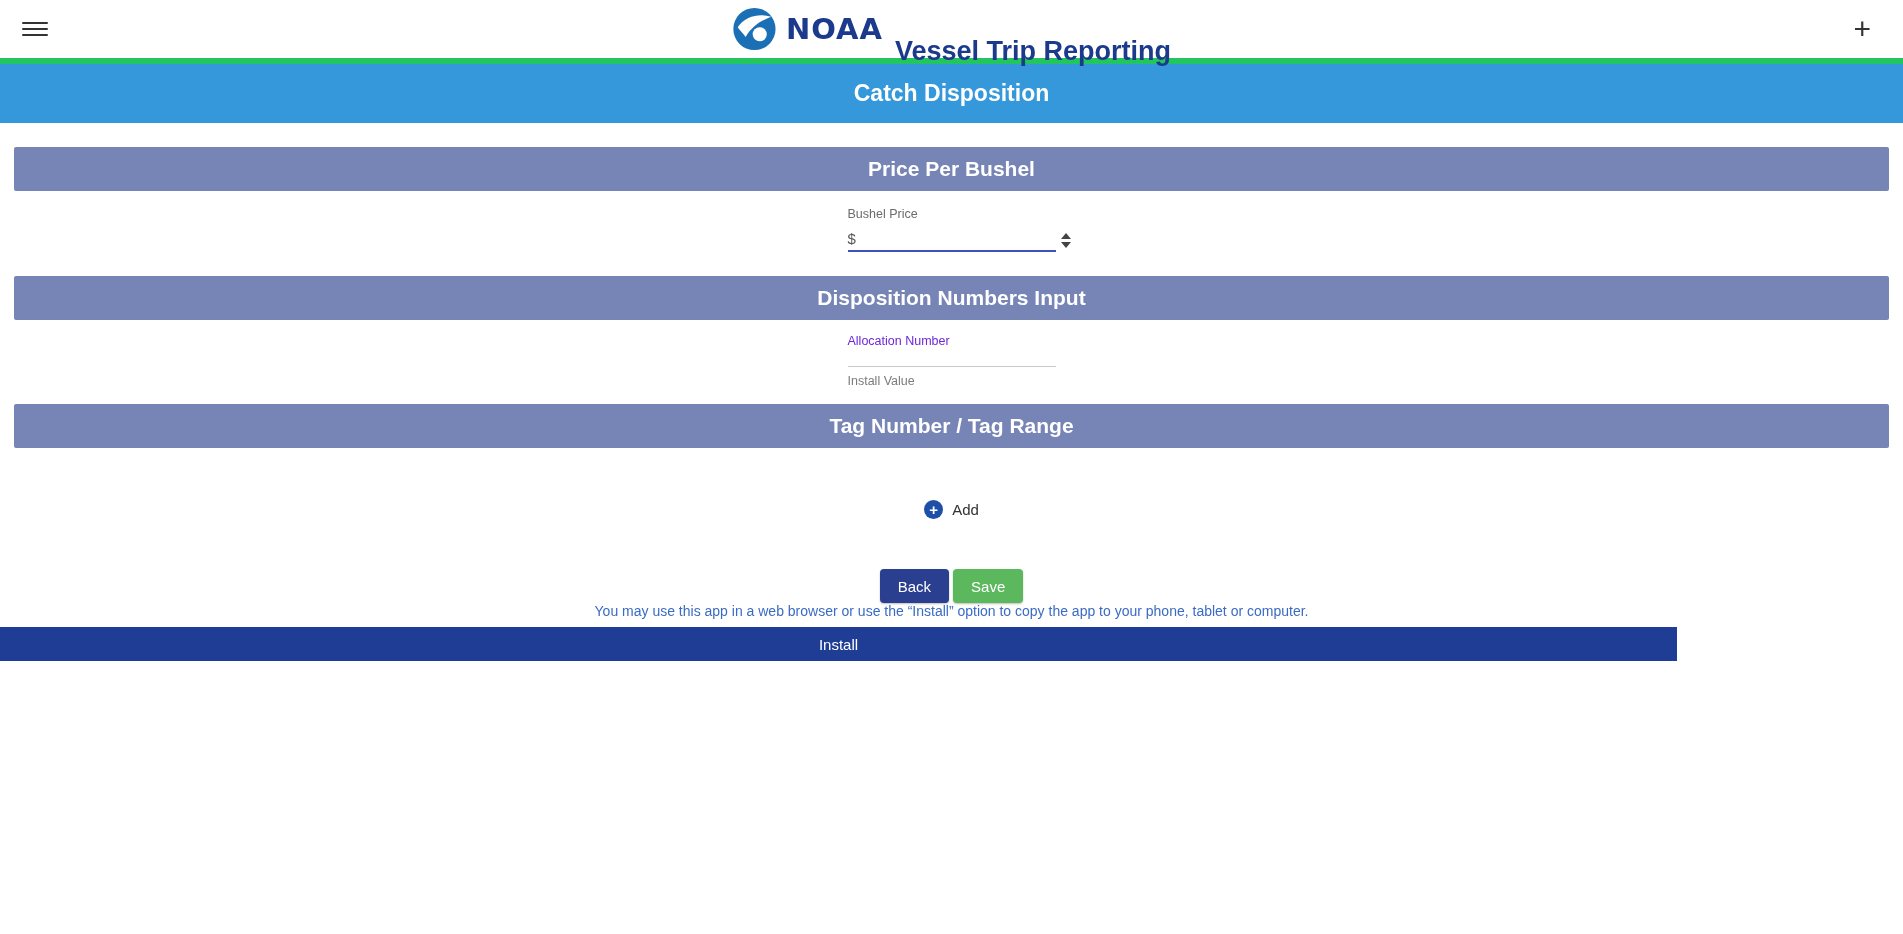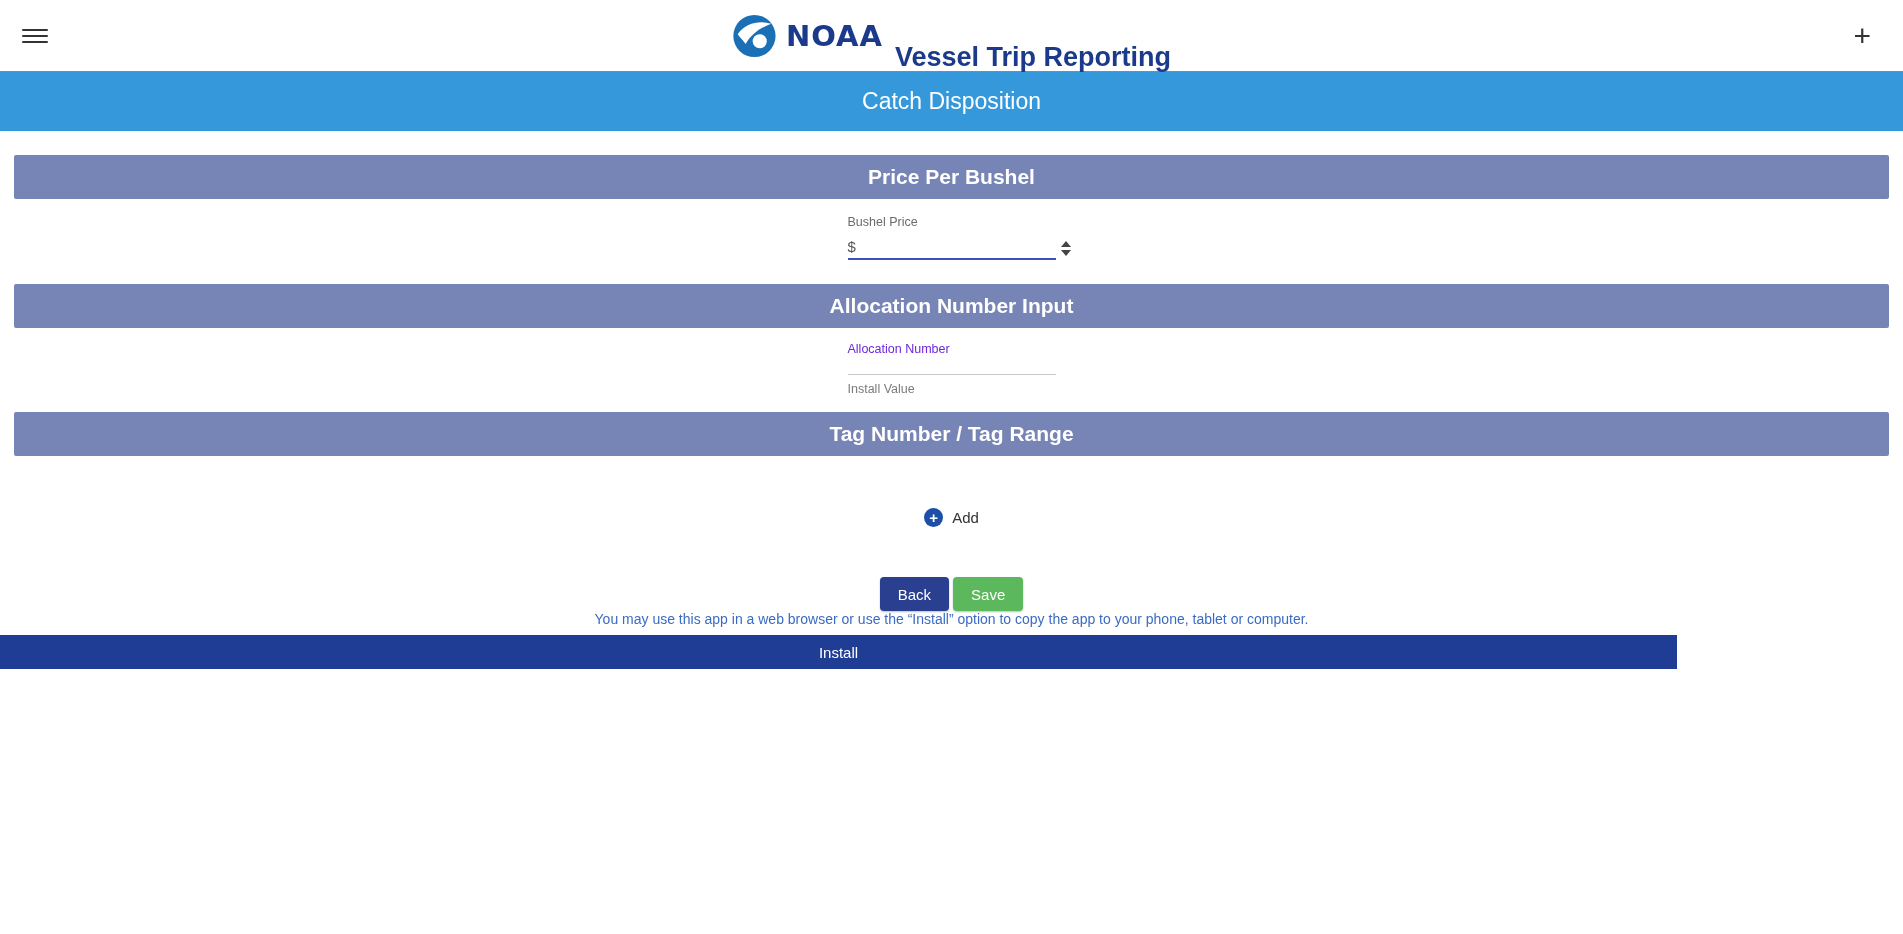--- a/index.html
+++ b/index.html
@@ -9,25 +9,25 @@
     width: 1903px;
     height: 934px;
     background: #ffffff;
     font-family: "Liberation Sans", sans-serif;
     overflow: hidden;
   }
 
   
   .appbar {
     position: relative;
-    height: 72px;
+    height: 64px;
     display: flex;
     align-items: center;
     background: #ffffff;
-    border-bottom: 1px solid #22c55e;
+    border-bottom: 6px solid #22c55e;
   }
   .menu-btn {
     position: absolute;
     left: 22px;
     top: 50%;
     transform: translateY(-50%);
     width: 28px;
     height: 22px;
     display: flex;
     flex-direction: column;
@@ -88,21 +88,21 @@
 
   
   .banner-primary {
     background: #3498db;
     color: #ffffff;
     height: 59px;
     display: flex;
     align-items: center;
     justify-content: center;
     font-size: 23px;
-    font-weight: normal;
+    font-weight: bold;
     width: 1903px;
   }
   .section-bar {
     background: #7785b6;
     color: #ffffff;
     height: 44px;
     margin: 0 14px;
     display: flex;
     align-items: center;
     justify-content: center;
@@ -295,21 +295,21 @@
       <div class="stepper">
         <i class="up"></i>
           <i class="down"></i>
       </div>
     </div>
   </div>
 </div>
 
 <div class="spacer-24"></div>
 
-<div class="section-bar">Allocation Number Input</div>
+<div class="section-bar">Disposition Numbers Input</div>
 
 <div class="form-zone">
   <div class="alloc-block">
     <div class="alloc-label">Allocation Number</div>
     <div class="alloc-underline"></div>
     <div class="alloc-hint">Install Value</div>
   </div>
 </div>
 
 <div class="spacer-16"></div>

